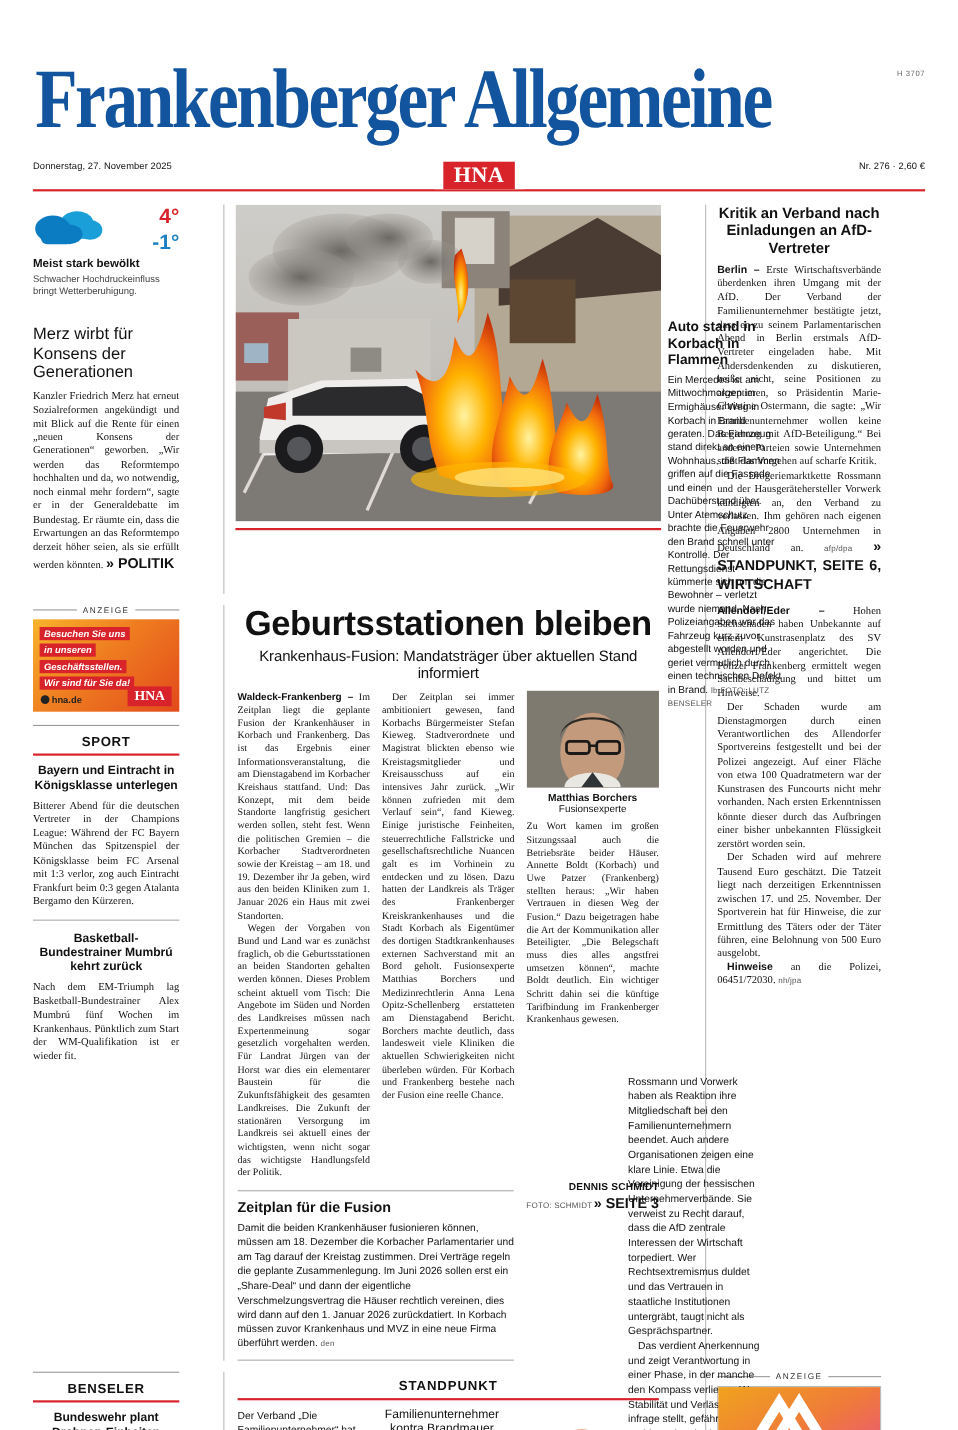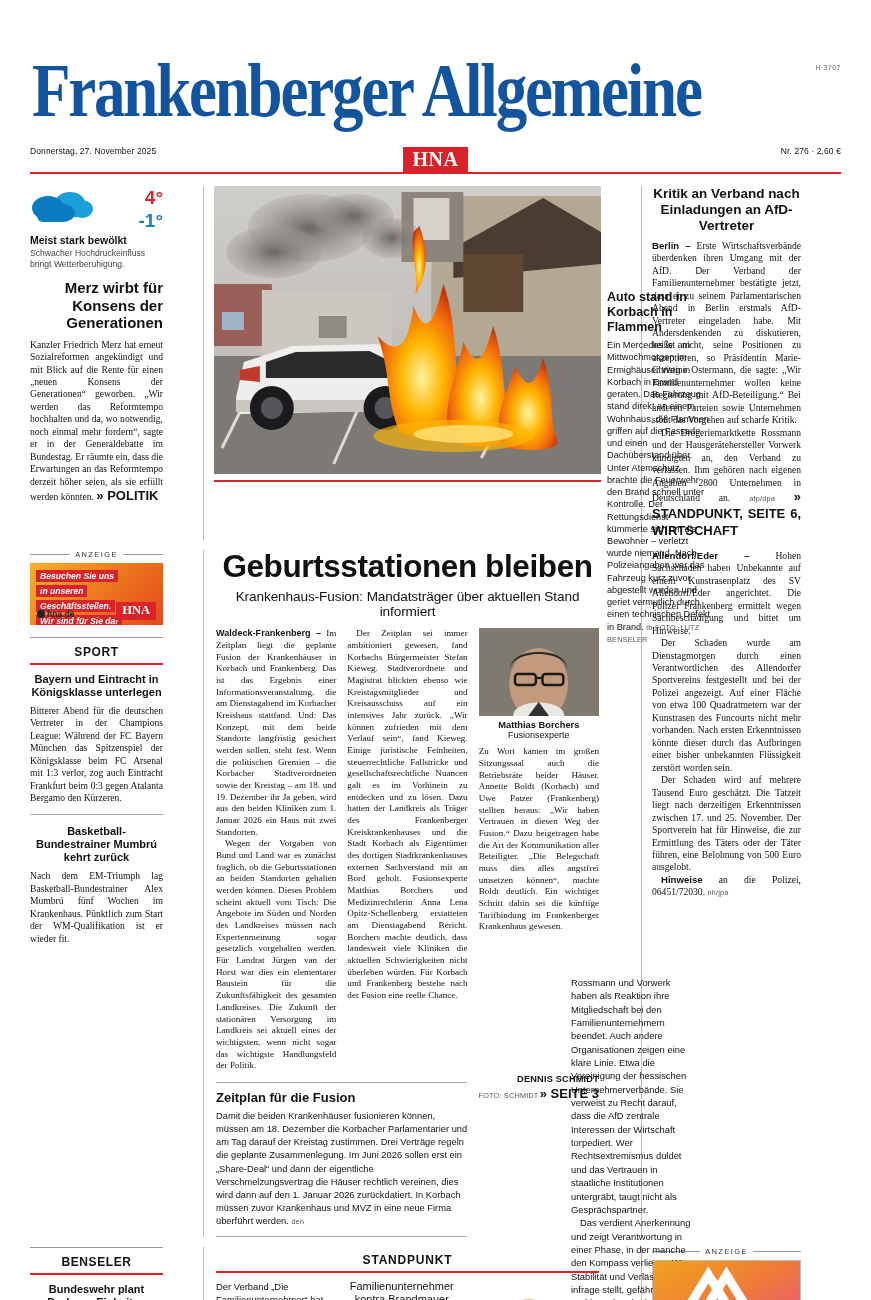--- a/index.html
+++ b/index.html
@@ -67,23 +67,23 @@
   
   .weather { display: flex; align-items: flex-start; gap: 4px; margin-bottom: 4px; }
   .cloud-icon { width: 66px; height: 44px; position: relative; flex: none; }
   .temps { flex: 1; text-align: right; padding-top: 2px; }
   .t-high { font-family: "Liberation Sans", sans-serif; font-weight: 700; font-size: 19px; color: #d8232a; line-height: 1; }
   .t-low  { font-family: "Liberation Sans", sans-serif; font-weight: 700; font-size: 19px; color: #1a7fc1; line-height: 1; margin-top: 4px; }
   .w-head { font-family: "Liberation Sans", sans-serif; font-weight: 700; font-size: 10.5px; margin-top: 2px; }
   .w-sub  { font-family: "Liberation Sans", sans-serif; font-size: 8.6px; color: #444; line-height: 1.25; margin-top: 2px; }
 
   .hl-left {
-    font-family: "Liberation Sans", sans-serif; font-weight: 700;
-    font-size: 15px; line-height: 1.16; text-align: right;
-    margin: 10px 0 7px;
+    font-family: "Liberation Sans", sans-serif; font-weight: 400;
+    font-size: 15px; line-height: 1.16; text-align: left;
+    margin: 26px 0 7px;
   }
   .body-serif {
     font-family: "Liberation Serif", serif;
     font-size: 9.6px; line-height: 1.30;
     text-align: justify; hyphens: auto;
   }
   .body-sans {
     font-family: "Liberation Sans", sans-serif;
     font-size: 9.2px; line-height: 1.33;
     text-align: left;
@@ -114,21 +114,21 @@
   .anzeige-label {
     display: flex; align-items: center; gap: 5px;
     font-family: "Liberation Sans", sans-serif; font-size: 7.5px;
     letter-spacing: 1.4px; color: #333; margin-bottom: 4px;
   }
   .anzeige-label::before, .anzeige-label::after {
     content: ""; flex: 1; border-top: .8px solid #999;
   }
 
   .ad-hna {
-    height: 62px; position: relative; overflow: hidden;
+    height: 84px; position: relative; overflow: hidden;
     background: linear-gradient(135deg,#f7b32b 0%,#ef7d20 45%,#e24a1b 100%);
   }
   .ad-hna-line {
     position: absolute; left: 6px;
     background: #d8232a; color: #fff;
     font-family: "Liberation Sans", sans-serif; font-weight: 700;
     font-size: 8.6px; padding: 1px 4px; font-style: italic;
     white-space: nowrap;
   }
   .ad-hna-url {

